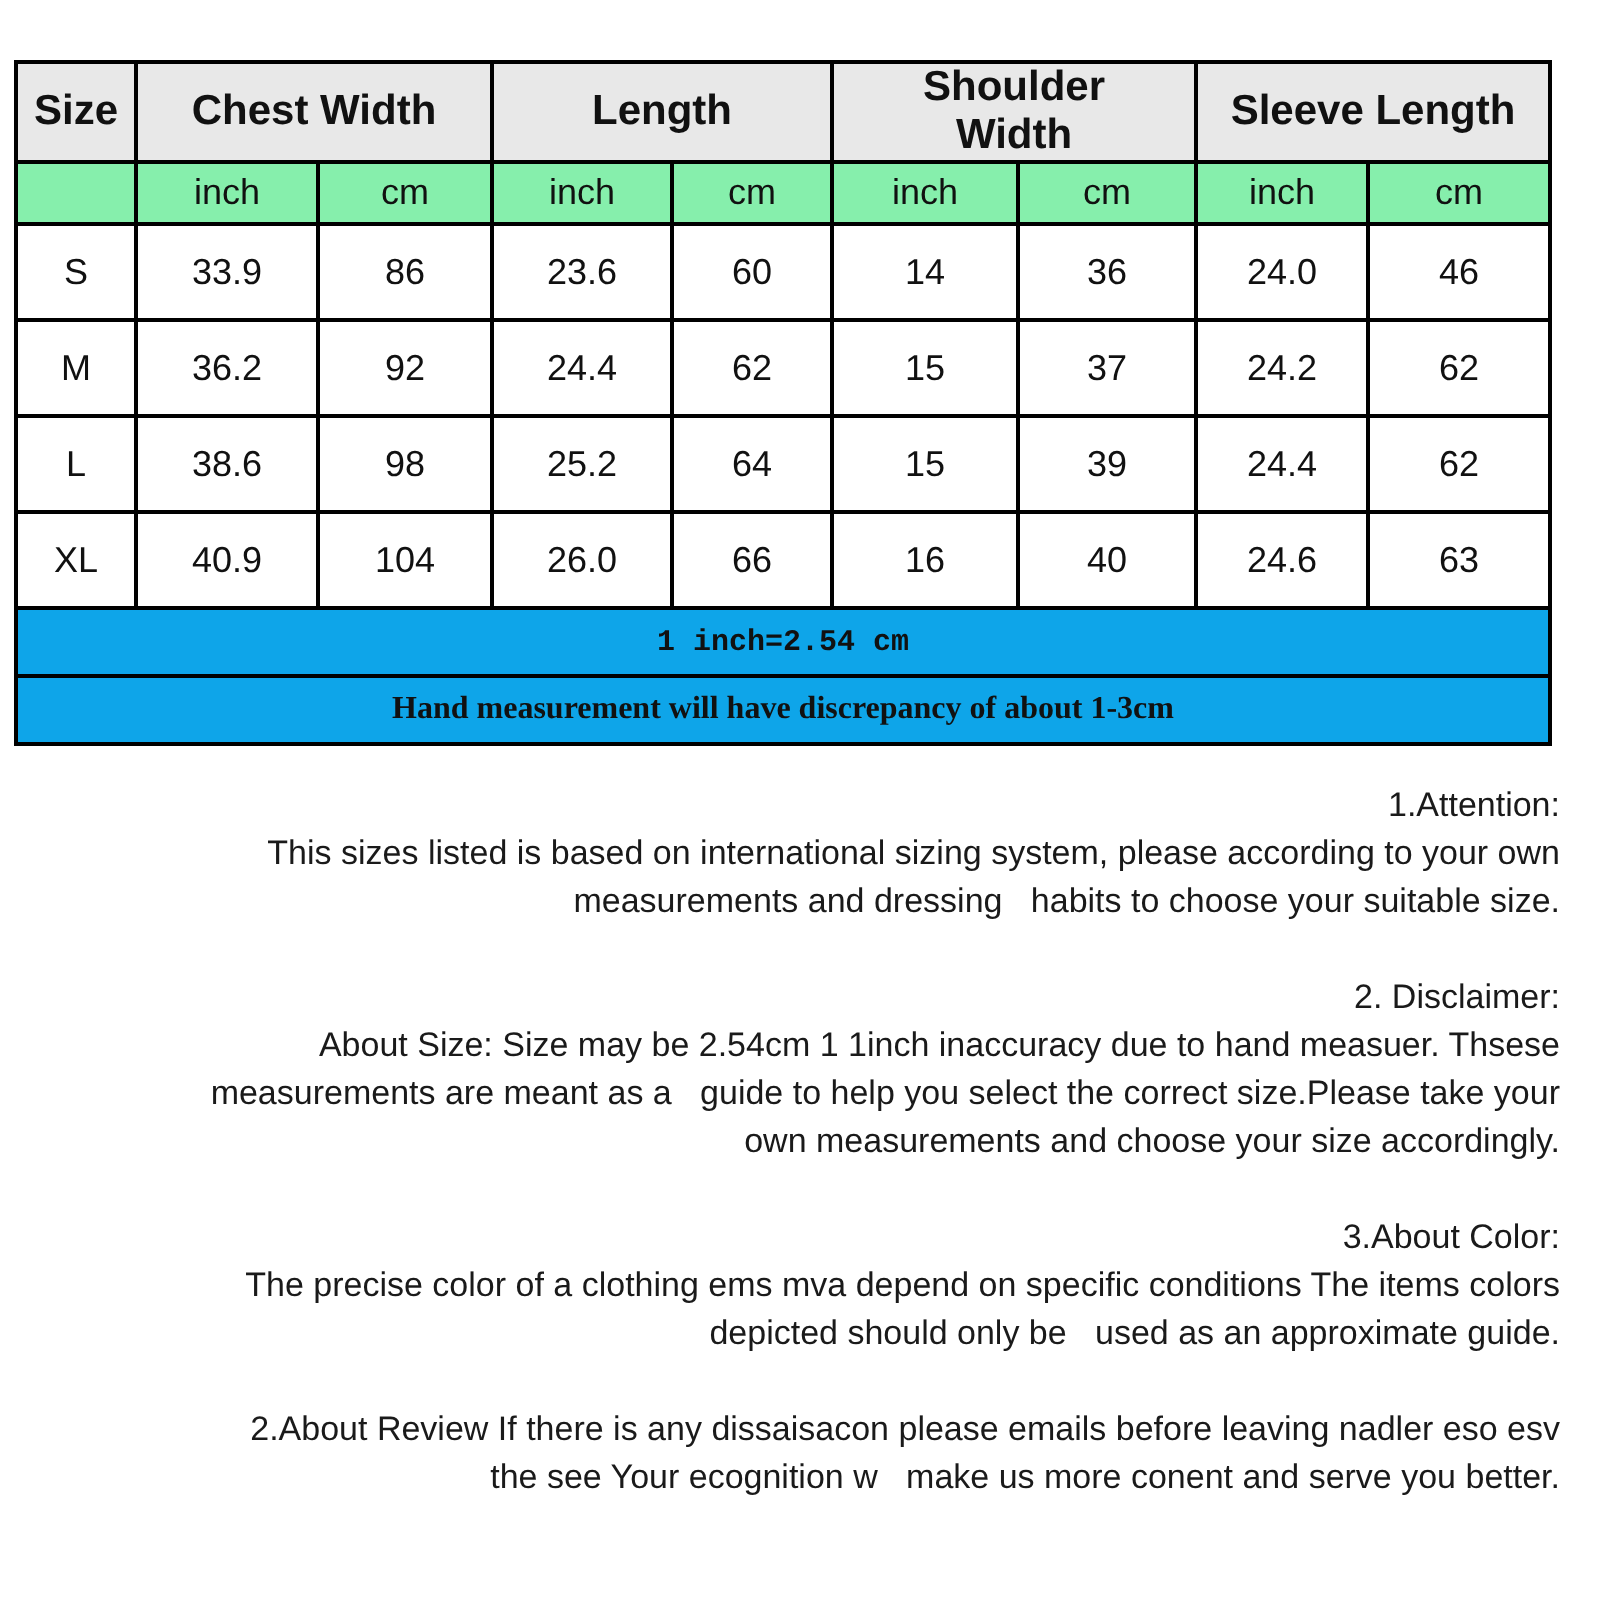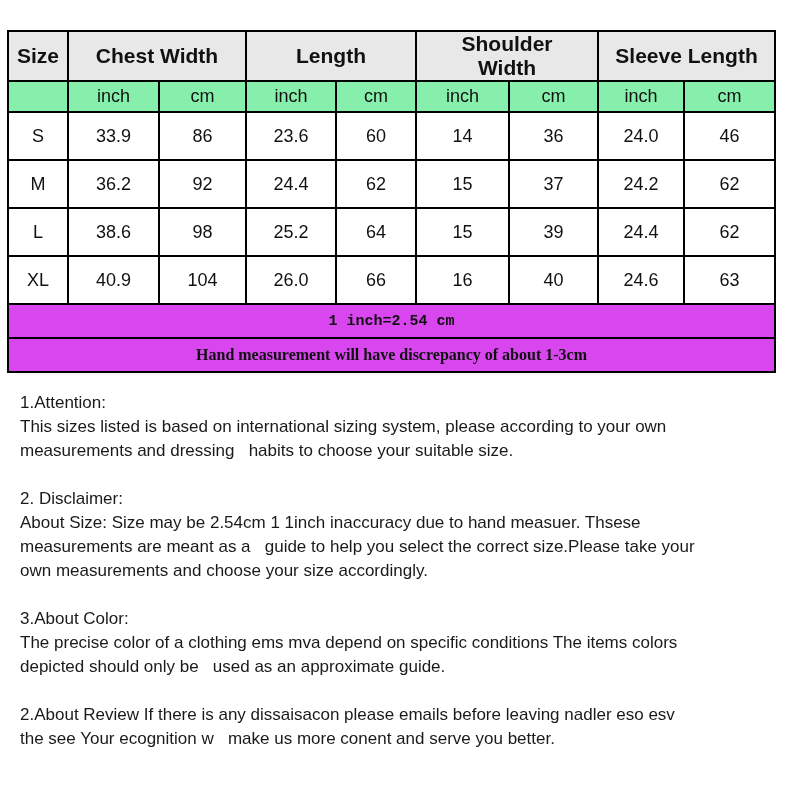--- a/index.html
+++ b/index.html
@@ -51,26 +51,27 @@
     background: #ffffff;
   }
   .narrow-wrap {
     width: 110px;
     margin: 0 auto;
   }
   tr.note-row td {
     font-family: "Liberation Mono", "DejaVu Sans Mono", monospace;
     font-weight: bold;
     height: 32px;
-    background: #d946ef;
+    background: #0ea5e9;
   }
   tr.note-row.n1 td { font-size: 15px; }
   tr.note-row.n2 td { font-size: 16px; font-family: Liberation Serif, serif; }
   .notes {
     margin: 0 20px 0 20px;
+    text-align: right;
   }
   .note-para {
     white-space: pre-wrap;
     font-size: 17px;
     line-height: 24px;
     margin: 24px 0 0 0;
     color: #1a1a1a;
   }
   .note-para.first { margin-top: 18px; }
 </style>

